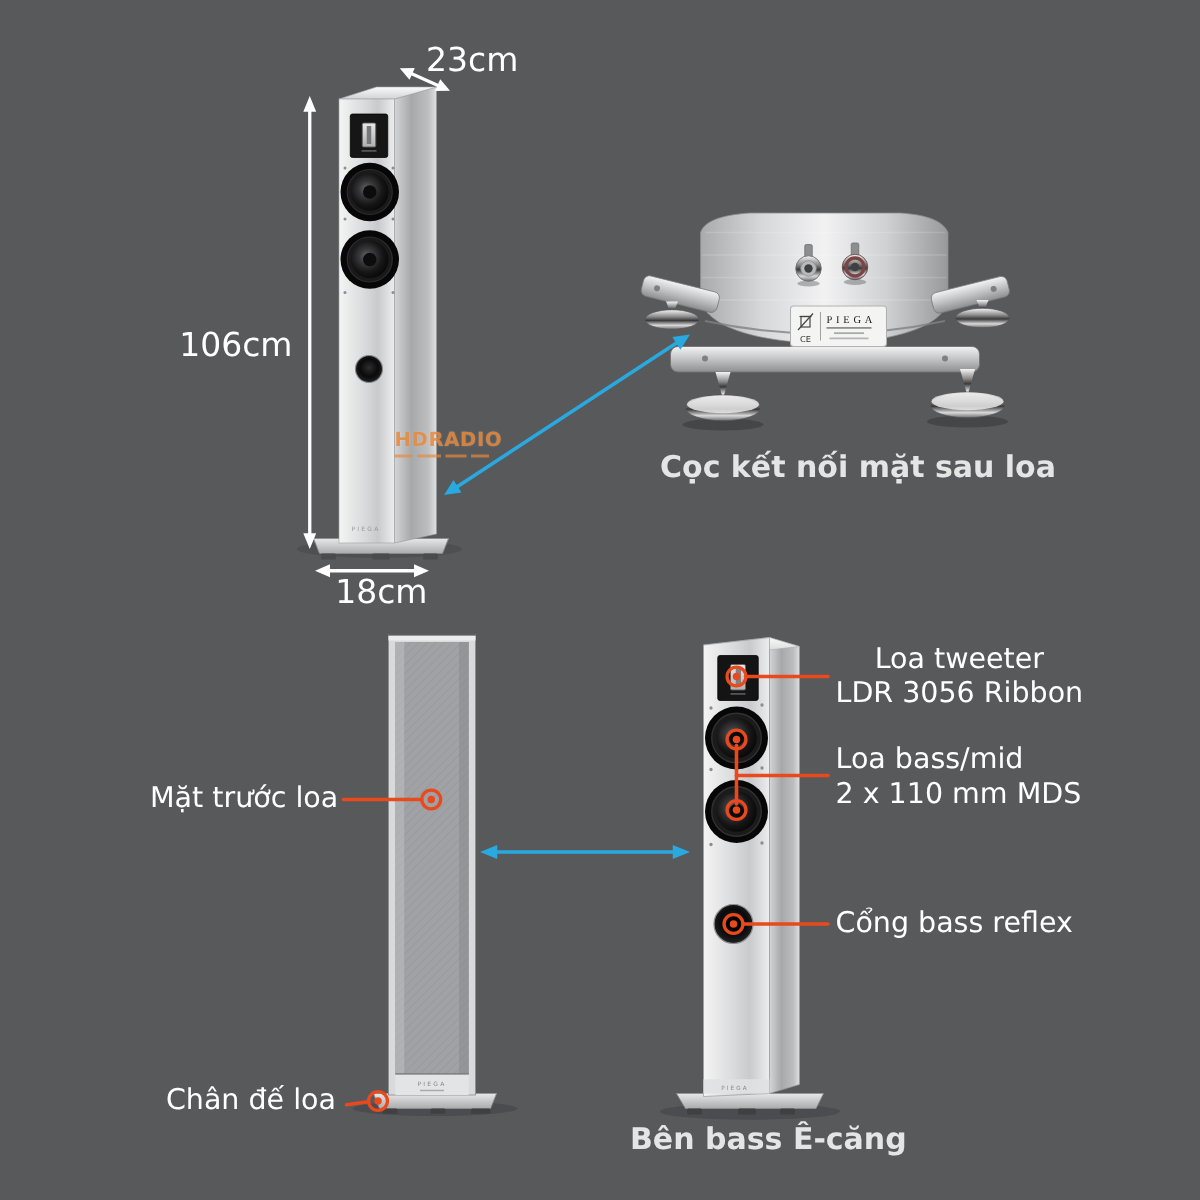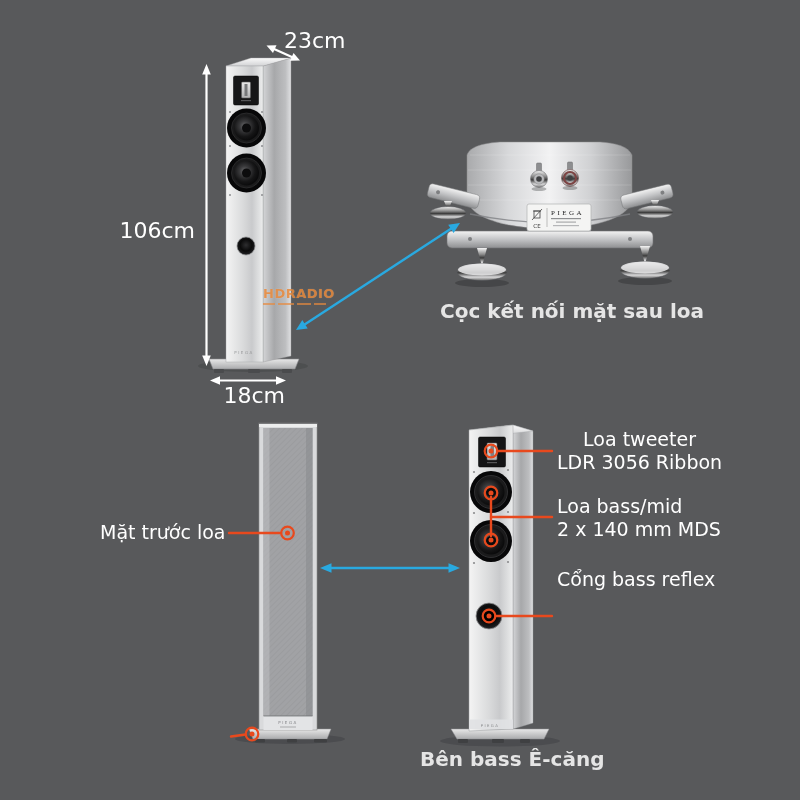--- a/index.html
+++ b/index.html
@@ -334,30 +334,31 @@
     </g>
   </svg>
 
   <div class="dim" style="left:284px;top:28px;">23cm</div>
   <div class="dim" style="left:118px;top:218px;width:77px;text-align:right;">106cm</div>
   <div class="dim" style="left:213px;top:383px;width:72px;text-align:right;">18cm</div>
 
   <div class="cap" style="left:440px;top:299px;width:230px;">Cọc kết nối mặt sau loa</div>
 
   <div class="lbl right" style="left:100px;top:521px;width:124px;">Mặt trước loa</div>
+  <div class="lbl right" style="left:100px;top:722px;width:124px;">Chân đế loa</div>
 
   <div class="lbl" style="left:557px;top:428px;text-align:center;">
     <div>Loa tweeter</div>
     <div>LDR 3056 Ribbon</div>
   </div>
   <div class="lbl" style="left:557px;top:495px;">
     <div>Loa bass/mid</div>
-    <div>2 x 140 mm MDS</div>
+    <div>2 x 110 mm MDS</div>
   </div>
-  <div class="lbl" style="left:557px;top:568px;">Cổng bass reflex</div>
+  <div class="lbl" style="left:557px;top:604px;">Cổng bass reflex</div>
 
   <div class="cap" style="left:420px;top:747px;width:165px;">Bên bass Ê-căng</div>
 
   <div class="watermark">
     <div class="wm-text">HDRADIO</div>
     <div class="wm-bars">
         <i></i>
         <i></i>
         <i></i>
         <i></i>

